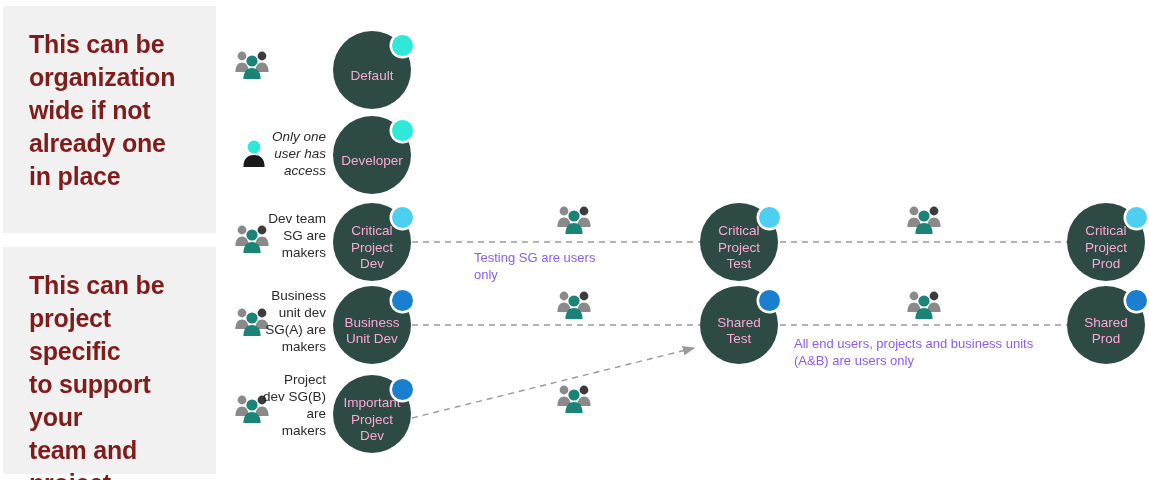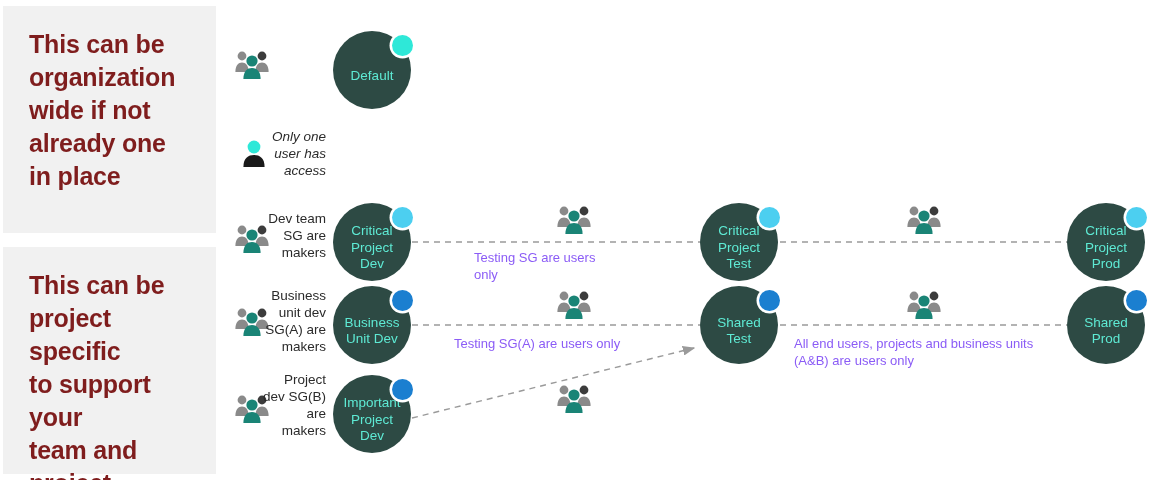--- a/index.html
+++ b/index.html
@@ -38,21 +38,21 @@
   .node {
     position: absolute;
     border-radius: 50%;
     background: #2d4a44;
     display: flex;
     align-items: center;
     justify-content: center;
     box-sizing: border-box;
   }
   .node-label {
-    color: #5eead4;
+    color: #f9a8d4;
     font-size: 13.5px;
     line-height: 1.22;
     text-align: center;
     white-space: pre-line;
     padding: 0 6px;
     margin-top: 12px;
   }
   .badge {
     position: absolute;
     border-radius: 50%;
@@ -151,20 +151,24 @@
 
   <span class="icon" style="left:240px; top:138px; width:28px; height:30px;">
     <svg width="28" height="30" viewBox="0 0 28 30">
       <circle cx="14" cy="9" r="6.4" fill="#2ee8d8"></circle>
       <path d="M3.4 29 C3.4 20 8.2 17 14 17 C19.8 17 24.6 20 24.6 29 Z" fill="#1a1a1a"></path>
     </svg>
   </span>
   <div class="caption" style="left:258px; top:129px; width:68px;font-style:italic;">Only one
 user has
 access</div>
+  <div class="node" style="left:333px; top:116px; width:78px; height:78px;">
+    <div class="node-label">Developer</div>
+    <span class="badge" style="right:-2px; top:4px; width:21px; height:21px; background:#2ee8d8;"></span>
+  </div>
 
   <span class="icon" style="left:234px; top:222px; width:36px; height:32px;">
     <svg width="36" height="32" viewBox="0 0 36 32">
       <circle cx="8" cy="8" r="4.4" fill="#8a8a8a"></circle>
       <path d="M1.4 24 C1.4 17.4 4.4 14.6 8 14.6 C11.6 14.6 14.6 17.4 14.6 24 Z" fill="#8a8a8a"></path>
       <circle cx="28" cy="8" r="4.4" fill="#3c3c3c"></circle>
       <path d="M21.4 24 C21.4 17.4 24.4 14.6 28 14.6 C31.6 14.6 34.6 17.4 34.6 24 Z" fill="#8a8a8a"></path>
       <circle cx="18" cy="13" r="5.6" fill="#1a8476"></circle>
       <path d="M9.4 31 C9.4 23 13.4 20 18 20 C22.6 20 26.6 23 26.6 31 Z" fill="#1a8476"></path>
     </svg>
@@ -240,21 +244,20 @@
   <span class="icon" style="left:556px; top:288px; width:36px; height:32px;">
     <svg width="36" height="32" viewBox="0 0 36 32">
       <circle cx="8" cy="8" r="4.4" fill="#8a8a8a"></circle>
       <path d="M1.4 24 C1.4 17.4 4.4 14.6 8 14.6 C11.6 14.6 14.6 17.4 14.6 24 Z" fill="#8a8a8a"></path>
       <circle cx="28" cy="8" r="4.4" fill="#3c3c3c"></circle>
       <path d="M21.4 24 C21.4 17.4 24.4 14.6 28 14.6 C31.6 14.6 34.6 17.4 34.6 24 Z" fill="#8a8a8a"></path>
       <circle cx="18" cy="13" r="5.6" fill="#1a8476"></circle>
       <path d="M9.4 31 C9.4 23 13.4 20 18 20 C22.6 20 26.6 23 26.6 31 Z" fill="#1a8476"></path>
     </svg>
   </span>
-  <div class="conn-label" style="left:454px; top:336px; width:240px;">Testing SG(A) are users only</div>
 
   <div class="node" style="left:700px; top:286px; width:78px; height:78px;">
     <div class="node-label">Shared
 Test</div>
     <span class="badge" style="right:-2px; top:4px; width:21px; height:21px; background:#1b7fd0;"></span>
   </div>
 
   <span class="icon" style="left:906px; top:288px; width:36px; height:32px;">
     <svg width="36" height="32" viewBox="0 0 36 32">
       <circle cx="8" cy="8" r="4.4" fill="#8a8a8a"></circle>

